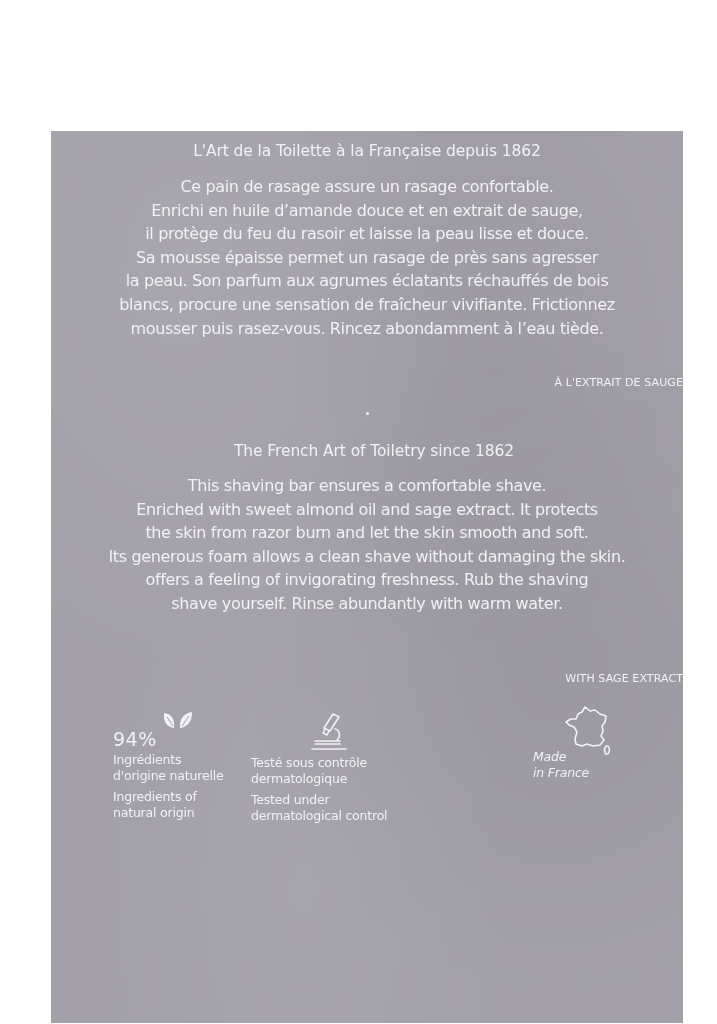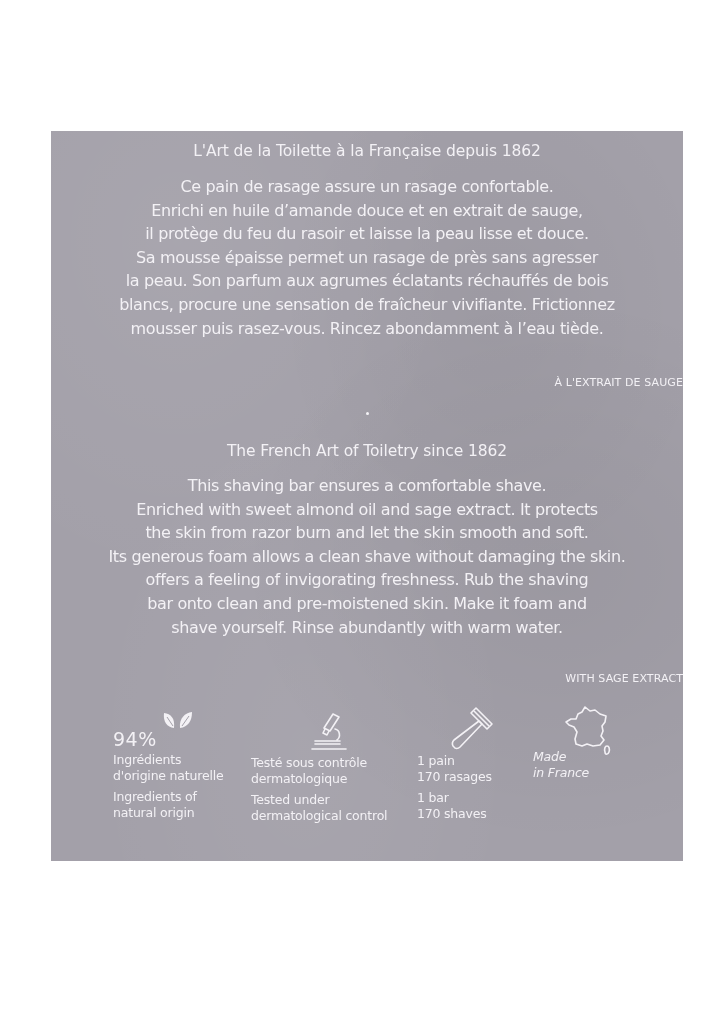--- a/index.html
+++ b/index.html
@@ -12,21 +12,21 @@
       height: 1024px;
       position: relative;
       overflow: hidden;
       font-family: "DejaVu Sans", sans-serif;
     }
     .panel {
       position: absolute;
       left: 51px;
       top: 131px;
       width: 632px;
-      height: 730px;
+      height: 892px;
       background-color: #a3a0a9;
       background-image:
         radial-gradient(ellipse at 20% 15%, rgba(255,255,255,0.06) 0%, rgba(255,255,255,0) 40%),
         radial-gradient(ellipse at 80% 60%, rgba(0,0,0,0.05) 0%, rgba(0,0,0,0) 45%),
         radial-gradient(ellipse at 40% 85%, rgba(255,255,255,0.05) 0%, rgba(255,255,255,0) 40%),
         radial-gradient(ellipse at 70% 25%, rgba(0,0,0,0.04) 0%, rgba(0,0,0,0) 35%);
       color: #f1eff3;
       text-align: center;
     }
     .block {
@@ -109,29 +109,28 @@
     <div class="line">Sa mousse épaisse permet un rasage de près sans agresser</div>
     <div class="line">la peau. Son parfum aux agrumes éclatants réchauffés de bois</div>
     <div class="line">blancs, procure une sensation de fraîcheur vivifiante. Frictionnez</div>
     <div class="line">mousser puis rasez-vous. Rincez abondamment à l’eau tiède.</div>
   </div>
 
   <div class="block subtitle" style="top:245px;">À L'EXTRAIT DE SAUGE</div>
 
   <div class="dot" style="top:281px;"></div>
 
-  <div class="block heading" style="top:311px;">The French Art of Toiletry since 1862</div>
+  <div class="block heading" style="top:311px;padding-left:7px;">The French Art of Toiletry since 1862</div>
 
   <div class="block body-lines" style="top:343px;">
     <div class="line">This shaving bar ensures a comfortable shave.</div>
     <div class="line">Enriched with sweet almond oil and sage extract. It protects</div>
     <div class="line">the skin from razor burn and let the skin smooth and soft.</div>
     <div class="line">Its generous foam allows a clean shave without damaging the skin.</div>
     <div class="line">offers a feeling of invigorating freshness. Rub the shaving</div>
-    <div class="line">bar onto clean and pre-moistened skin. Make it foam and</div>
     <div class="line">shave yourself. Rinse abundantly with warm water.</div>
   </div>
 
   <div class="block subtitle" style="top:541px;">WITH SAGE EXTRACT</div>
 
   <div class="features">
 
     <div class="feature" style="left:62px; width:130px;">
       <svg class="icon" width="34" height="20" viewBox="0 0 34 20">
         <path d="M3 2 C10 3 14 7 13 17 C6 16 2 11 3 2 Z" fill="#f3f1f5"></path>
@@ -164,37 +163,20 @@
       <span class="fr-text">
         <span style="display:block">Testé sous contrôle</span>
         <span style="display:block">dermatologique</span>
       </span>
       <span class="en-text">
         <span style="display:block">Tested under</span>
         <span style="display:block">dermatological control</span>
       </span>
     </div>
 
-    <div class="feature" style="left:366px; width:110px;">
-      <svg class="icon" width="46" height="48" viewBox="0 0 46 48" style="margin-top:-6px;">
-        <g fill="none" stroke="#f3f1f5" stroke-width="1.6" stroke-linejoin="round">
-          <path d="M27 3 L43 19 L38 24 L22 8 Z"></path>
-          <path d="M25 6 L40 21"></path>
-          <path d="M30 16 L33 19 L11 42 C9 44 6 44 5 42 L4 41 C3 39 3 37 5 35 Z"></path>
-        </g>
-      </svg>
-      <span class="fr-text">
-        <span style="display:block">1 pain</span>
-        <span style="display:block">170 rasages</span>
-      </span>
-      <span class="en-text">
-        <span style="display:block">1 bar</span>
-        <span style="display:block">170 shaves</span>
-      </span>
-    </div>
 
     <div class="feature" style="left:482px; width:100px;font-style:italic;">
       <svg class="icon" width="50" height="52" viewBox="0 0 50 52" style="margin-top:-6px; margin-left:30px;">
         <g fill="none" stroke="#f3f1f5" stroke-width="1.6" stroke-linejoin="round">
           <path d="M22 2 L27 6 L32 5 L37 9 L43 11 L42 17 L39 21 L40 26 L38 31 L41 35 L37 40 L30 41 L24 39 L19 41 L13 39 L12 34 L14 27 L11 22 L6 20 L3 17 L8 14 L13 14 L15 9 L19 7 Z"></path>
           <path d="M44 41 C46 41 47 44 46 47 C45 50 42 50 42 47 C41 44 42 41 44 41 Z"></path>
         </g>
       </svg>
       <span class="fr-text" style="margin-top:-8px;">
         <span style="display:block">Made</span>

